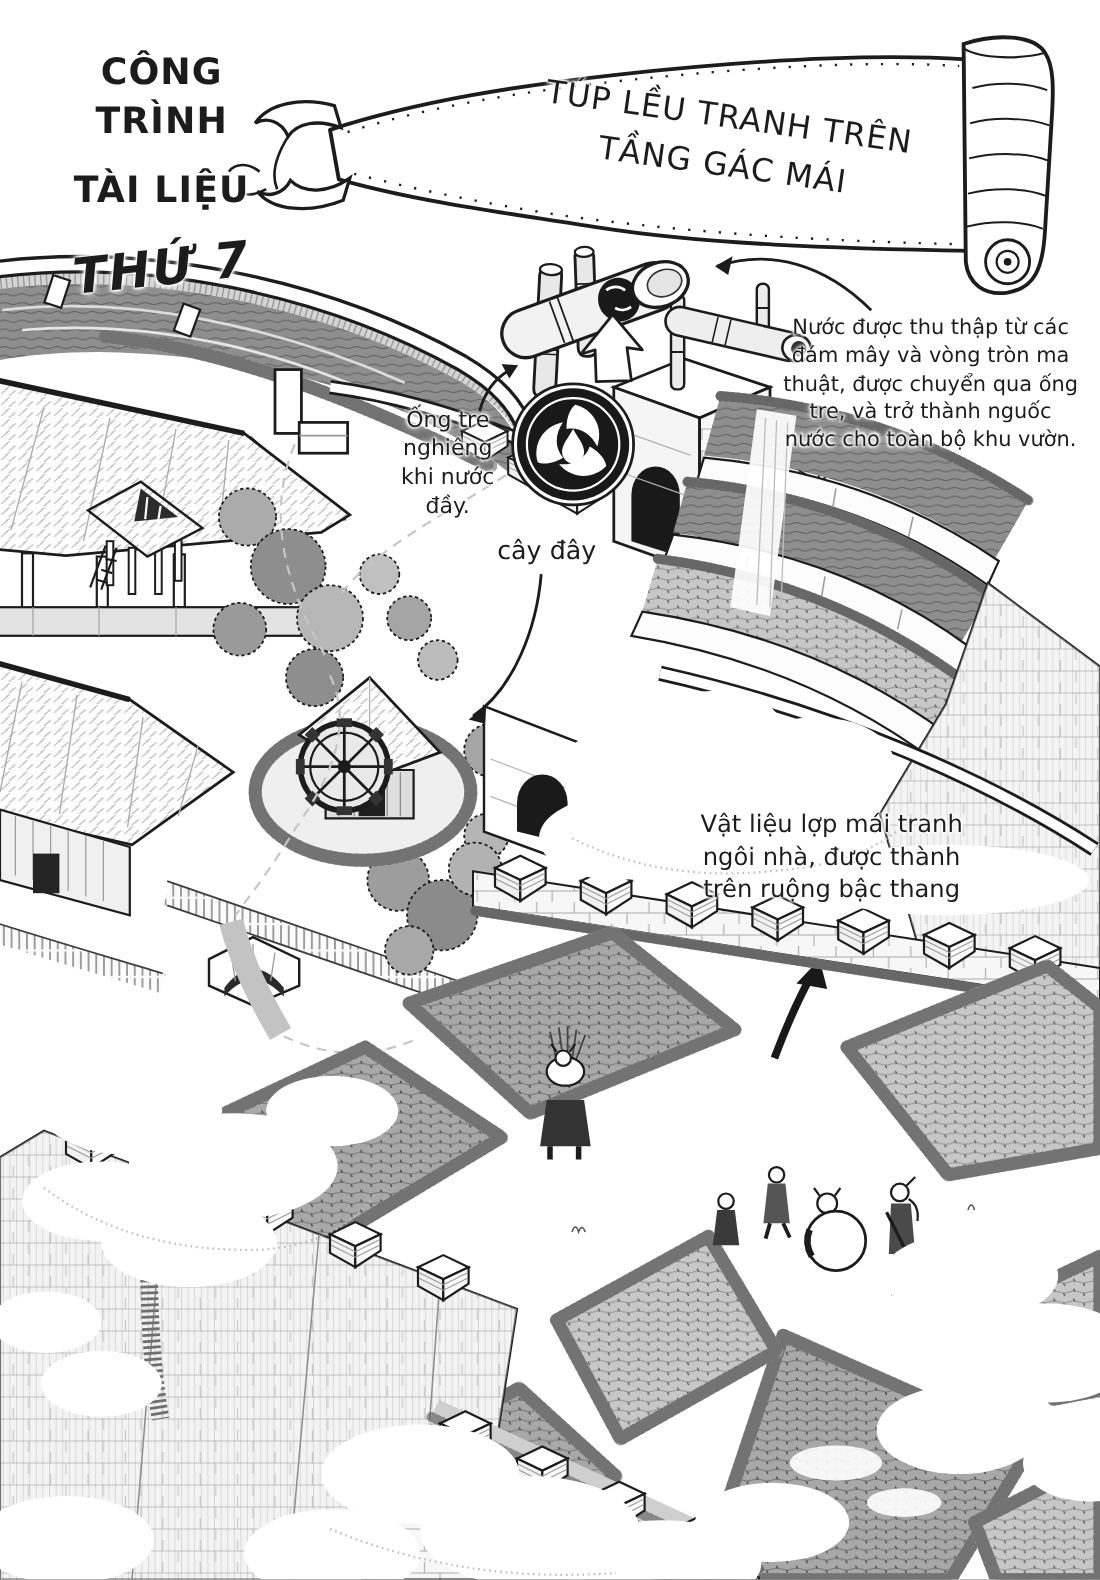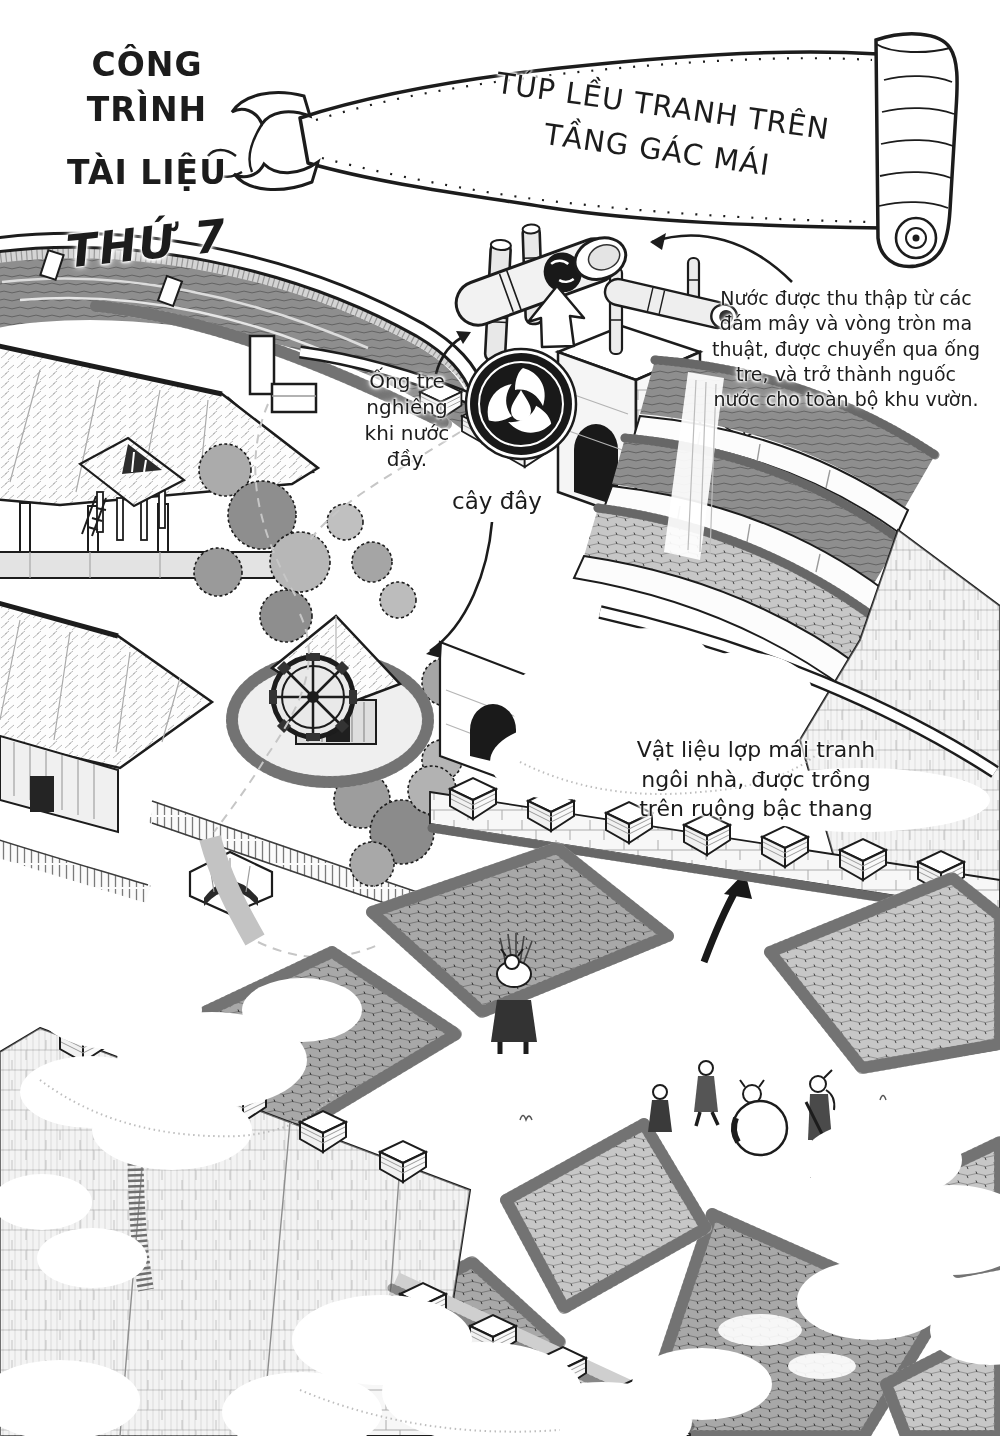--- a/index.html
+++ b/index.html
@@ -487,16 +487,16 @@
 nghiêng
 khi nước
 đầy.</div>
 <div class="txt ann a-wat">Nước được thu thập từ các
 đám mây và vòng tròn ma
 thuật, được chuyển qua ống
 tre, và trở thành nguốc
 nước cho toàn bộ khu vườn.</div>
 <div class="txt ann a-pla">cây đây</div>
 <div class="txt ann a-tha">Vật liệu lợp mái tranh
-ngôi nhà, được trồng
+ngôi nhà, được thành
 trên ruộng bậc thang</div>
 
 </div>
 
 </body></html>

